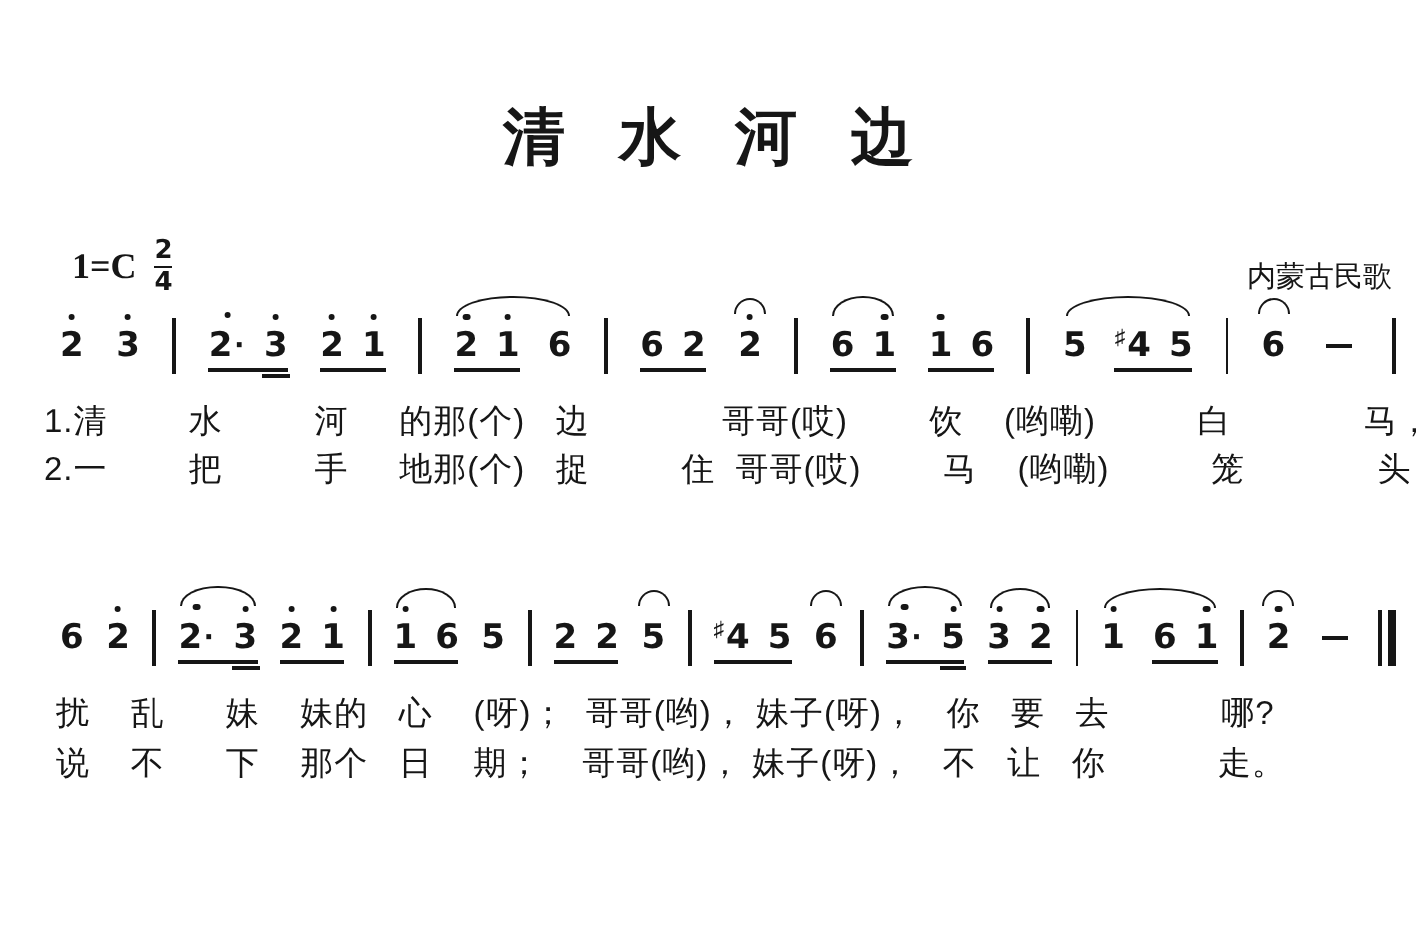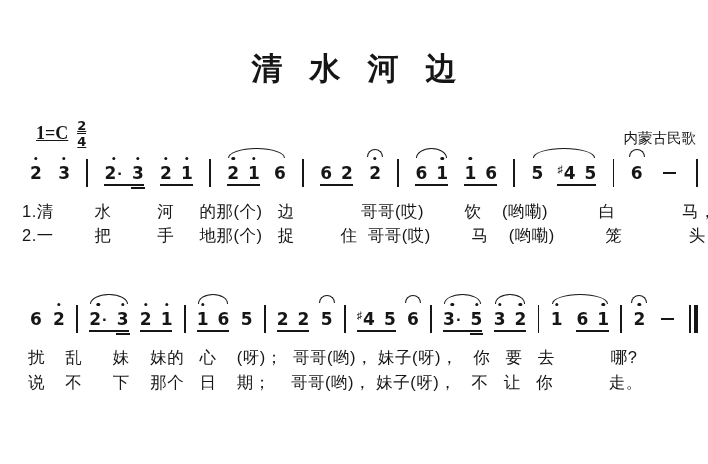--- a/index.html
+++ b/index.html
@@ -6,21 +6,21 @@
   .page{position:relative;width:708px;height:464px;background:#ffffff;color:#161616;
         font-family:"Liberation Sans", sans-serif;overflow:hidden;margin:0 auto;}
 
   
   .title{position:absolute;top:48px;left:0;right:0;text-align:center;}
   .title span{font-family:"Liberation Serif", serif;font-weight:700;font-size:31px;
         letter-spacing:27px;margin-right:-27px;}
 
   
   .keysig{position:absolute;left:36px;top:119px;display:flex;align-items:center;gap:9px;
-        font-family:"Liberation Serif", serif;font-weight:700;font-size:18px;text-decoration:underline;}
+        font-family:"Liberation Serif", serif;font-weight:700;font-size:18px;}
   .frac{display:inline-flex;flex-direction:column;align-items:center;font-size:13px;
         line-height:1.05;font-weight:700;font-family:"DejaVu Sans", sans-serif;}
   .frac .den{border-top:1.6px solid #161616;padding-top:1px;}
 
   .credit{position:absolute;right:12px;top:129px;font-size:14.5px;font-family:Liberation Serif, serif;}
 
   
   .mrow{position:absolute;left:30px;right:10px;height:44px;display:flex;align-items:center;
         justify-content:space-between;}
   .mrow1{top:151px;}

